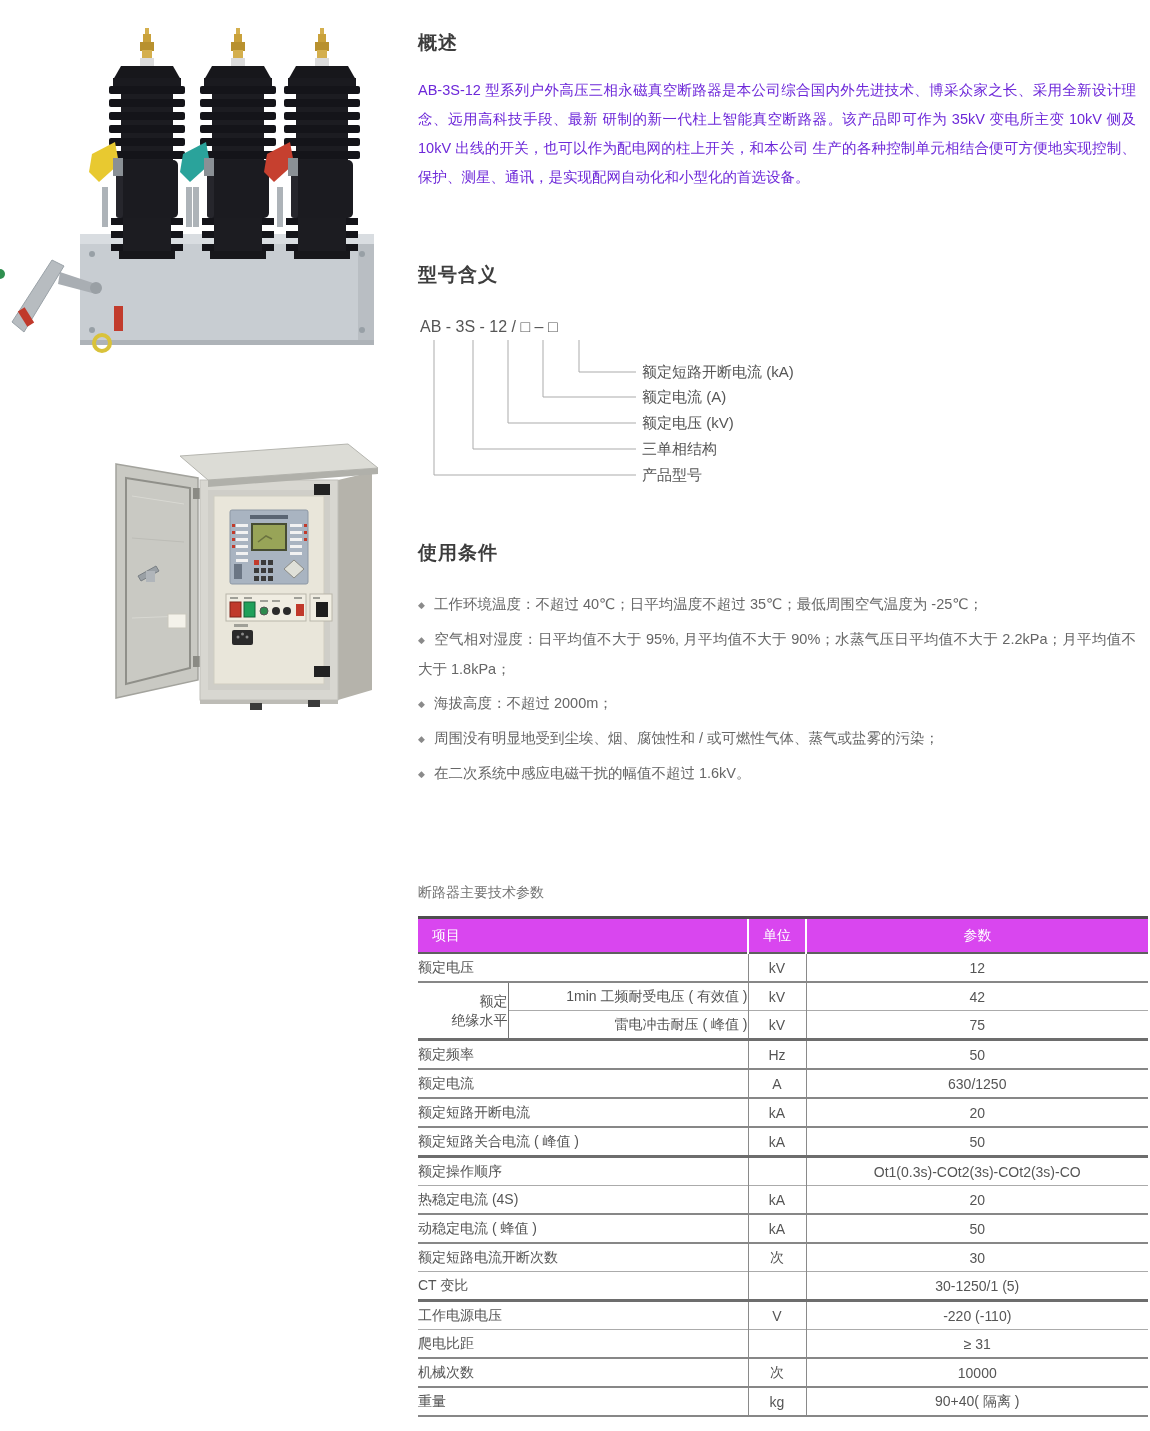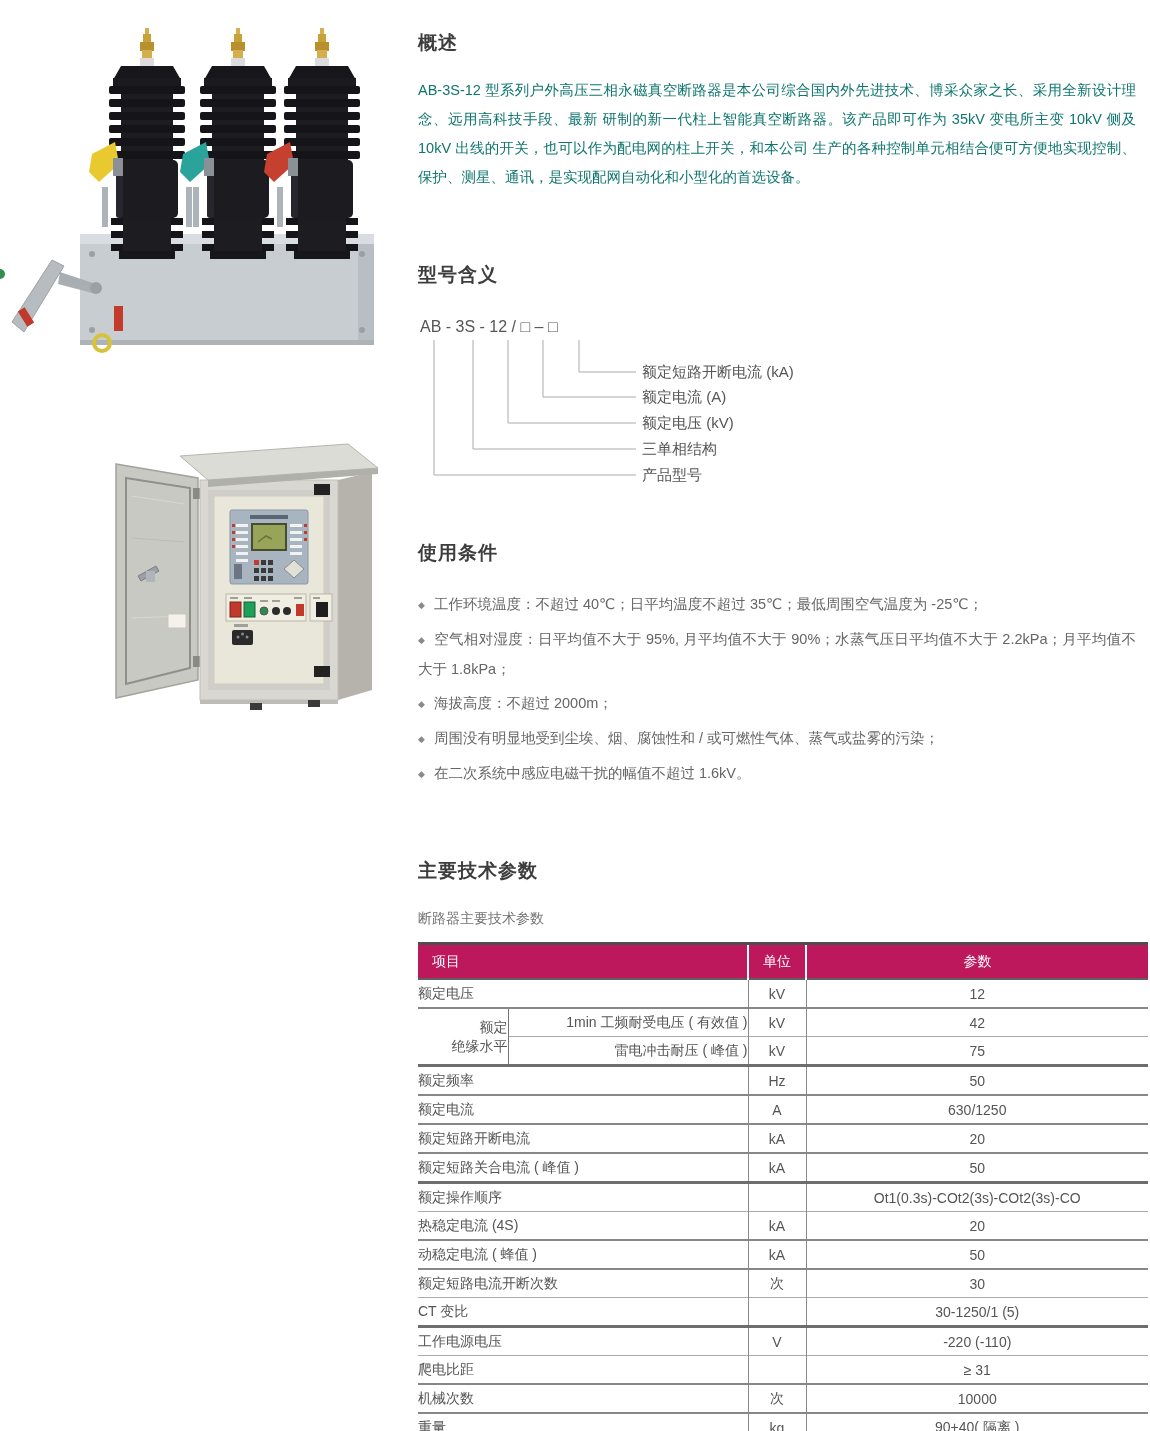--- a/index.html
+++ b/index.html
@@ -7,40 +7,40 @@
     width:1150px;height:1431px;position:relative;overflow:hidden;
     font-family:"Liberation Sans","DejaVu Sans",sans-serif;
     color:#666;
   }
   .illus{position:absolute;}
   .content-sec{position:absolute;left:418px;width:732px;}
   h2.sec-head{
     margin:0;font-size:19px;font-weight:600;color:#3d3d3d;letter-spacing:1px;
   }
   .para{
-    margin:20px 0 0 0;font-size:14.5px;line-height:29px;color:#0f766e;
+    margin:20px 0 0 0;font-size:14.5px;line-height:29px;color:#6d28d9;
     text-align:justify;width:718px;
   }
   .bullets{margin-top:24px;width:718px;}
   .bullet{margin:0 0 5px 0;font-size:14.5px;line-height:29px;color:#666;text-align:justify;}
   .bullet .b-icon{color:#8a8a8a;font-size:9px;vertical-align:1px;margin-right:9px;}
   .caption{margin:26px 0 0 0;font-size:14px;color:#737373;}
   
   .model-svg{display:block;margin-top:28px;}
   .model-svg text{fill:#555;}
   .model-code{font-size:16px;fill:#4a4a4a;}
   .model-label{font-size:15px;}
   .model-line{stroke:#ababab;stroke-width:1;fill:none;}
   
   table.tech{
     border-collapse:collapse;table-layout:fixed;width:730px;margin-top:14px;
     font-size:14px;color:#555;border-top:3px solid #4e4e4e;
   }
   table.tech th{
-    background:#be185d;color:#fff;font-weight:400;height:31px;font-size:14px;
+    background:#d946ef;color:#fff;font-weight:400;height:31px;font-size:14px;
   }
   table.tech td{height:27px;padding:0;}
   th.c-item{text-align:left;padding-left:14px;}
   td.c-item{text-align:left;padding-left:13px;}
   td.c-group{text-align:right;padding-left:13px;line-height:19px;}
   td.c-sub{text-align:right;padding-left:12px;border-left:1px solid #737373;}
   th.c-unit{border-left:2px solid #fff;border-right:2px solid #fff;text-align:center;}
   td.c-unit{border-left:1px solid #8a8a8a;border-right:1px solid #8a8a8a;text-align:center;}
   td.c-param,th.c-param{text-align:center;}
   thead tr{border-bottom:2px solid #5f5f5f;}
@@ -281,21 +281,20 @@
   <div class="bullets">
     <p class="bullet"><span class="b-icon">◆</span><span>工作环境温度：不超过 40℃；日平均温度不超过 35℃；最低周围空气温度为 -25℃；</span></p>
     <p class="bullet"><span class="b-icon">◆</span><span>空气相对湿度：日平均值不大于 95%, 月平均值不大于 90%；水蒸气压日平均值不大于 2.2kPa；月平均值不大于 1.8kPa；</span></p>
     <p class="bullet"><span class="b-icon">◆</span><span>海拔高度：不超过 2000m；</span></p>
     <p class="bullet"><span class="b-icon">◆</span><span>周围没有明显地受到尘埃、烟、腐蚀性和 / 或可燃性气体、蒸气或盐雾的污染；</span></p>
     <p class="bullet"><span class="b-icon">◆</span><span>在二次系统中感应电磁干扰的幅值不超过 1.6kV。</span></p>
   </div>
 </section>
 
 <section class="content-sec" style="top:858px;">
-  <h2 class="sec-head">主要技术参数</h2>
   <p class="caption">断路器主要技术参数</p>
   <table class="tech">
     <colgroup>
         <col style="width:90px">
         <col style="width:240px">
         <col style="width:58px">
         <col style="width:342px">
       </colgroup>
     <thead>
       <tr>

